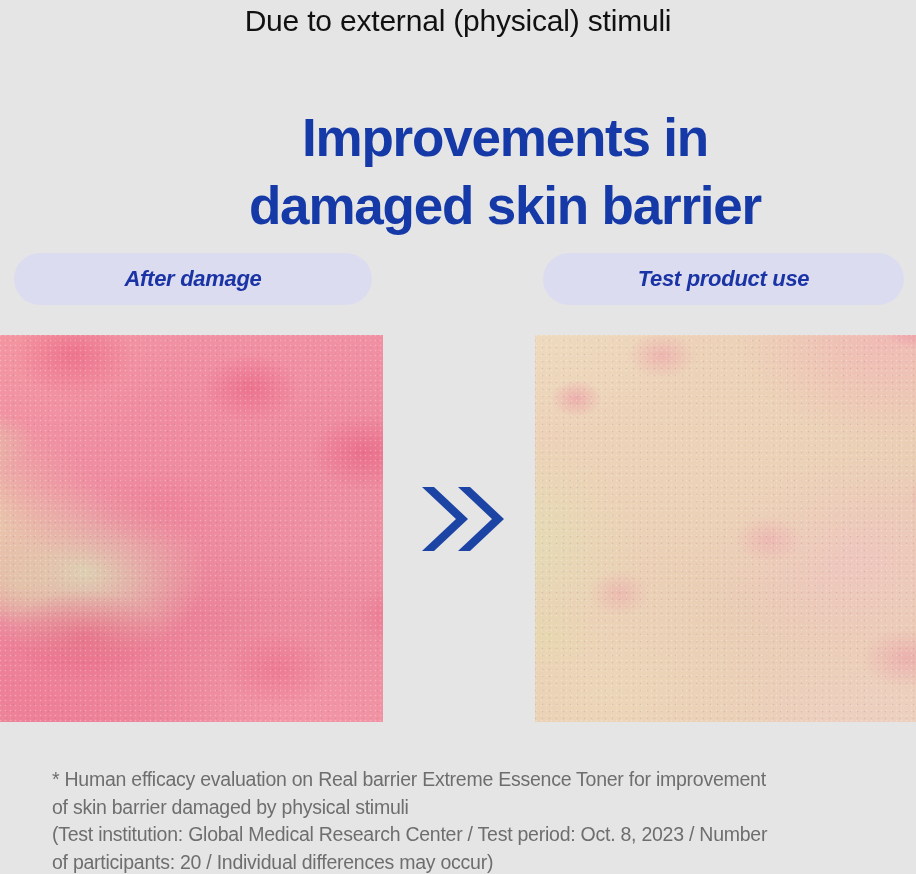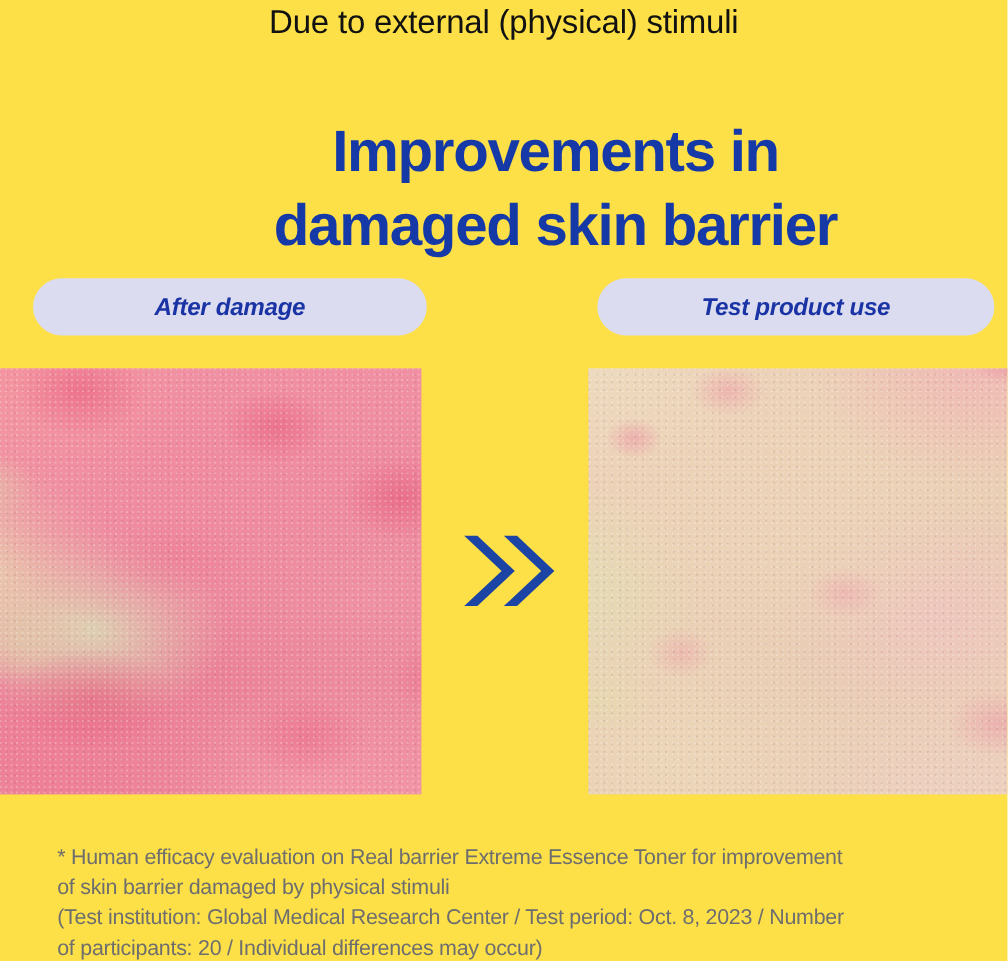--- a/index.html
+++ b/index.html
@@ -14,21 +14,21 @@
     position: relative;
     overflow: hidden;
     font-family: "Liberation Sans", sans-serif;
     -webkit-font-smoothing: antialiased;
   }
 
   .page {
     position: relative;
     width: 916px;
     height: 874px;
-    background: #fde047;
+    background: #e5e5e5;
   }
 
   
   .eyebrow {
     position: absolute;
     top: 2px;
     left: 0;
     width: 916px;
     text-align: center;
     font-size: 30px;
@@ -65,21 +65,21 @@
     justify-content: center;
   }
   .pill-label {
     font-size: 22px;
     font-weight: 700;
     font-style: italic;
     color: #1a34a6;
     letter-spacing: -0.3px;
     white-space: nowrap;
   }
-  .pill-left  { left: 30px;  top: 253px; width: 358px; justify-content: center; }
+  .pill-left  { left: 14px;  top: 253px; width: 358px; justify-content: center; }
   .pill-right { left: 543px; top: 253px; width: 361px; }
 
   
   .photo {
     position: absolute;
     top: 335px;
     height: 387px;
     overflow: hidden;
   }
   .photo-left  { left: 0px;   width: 383px; }

